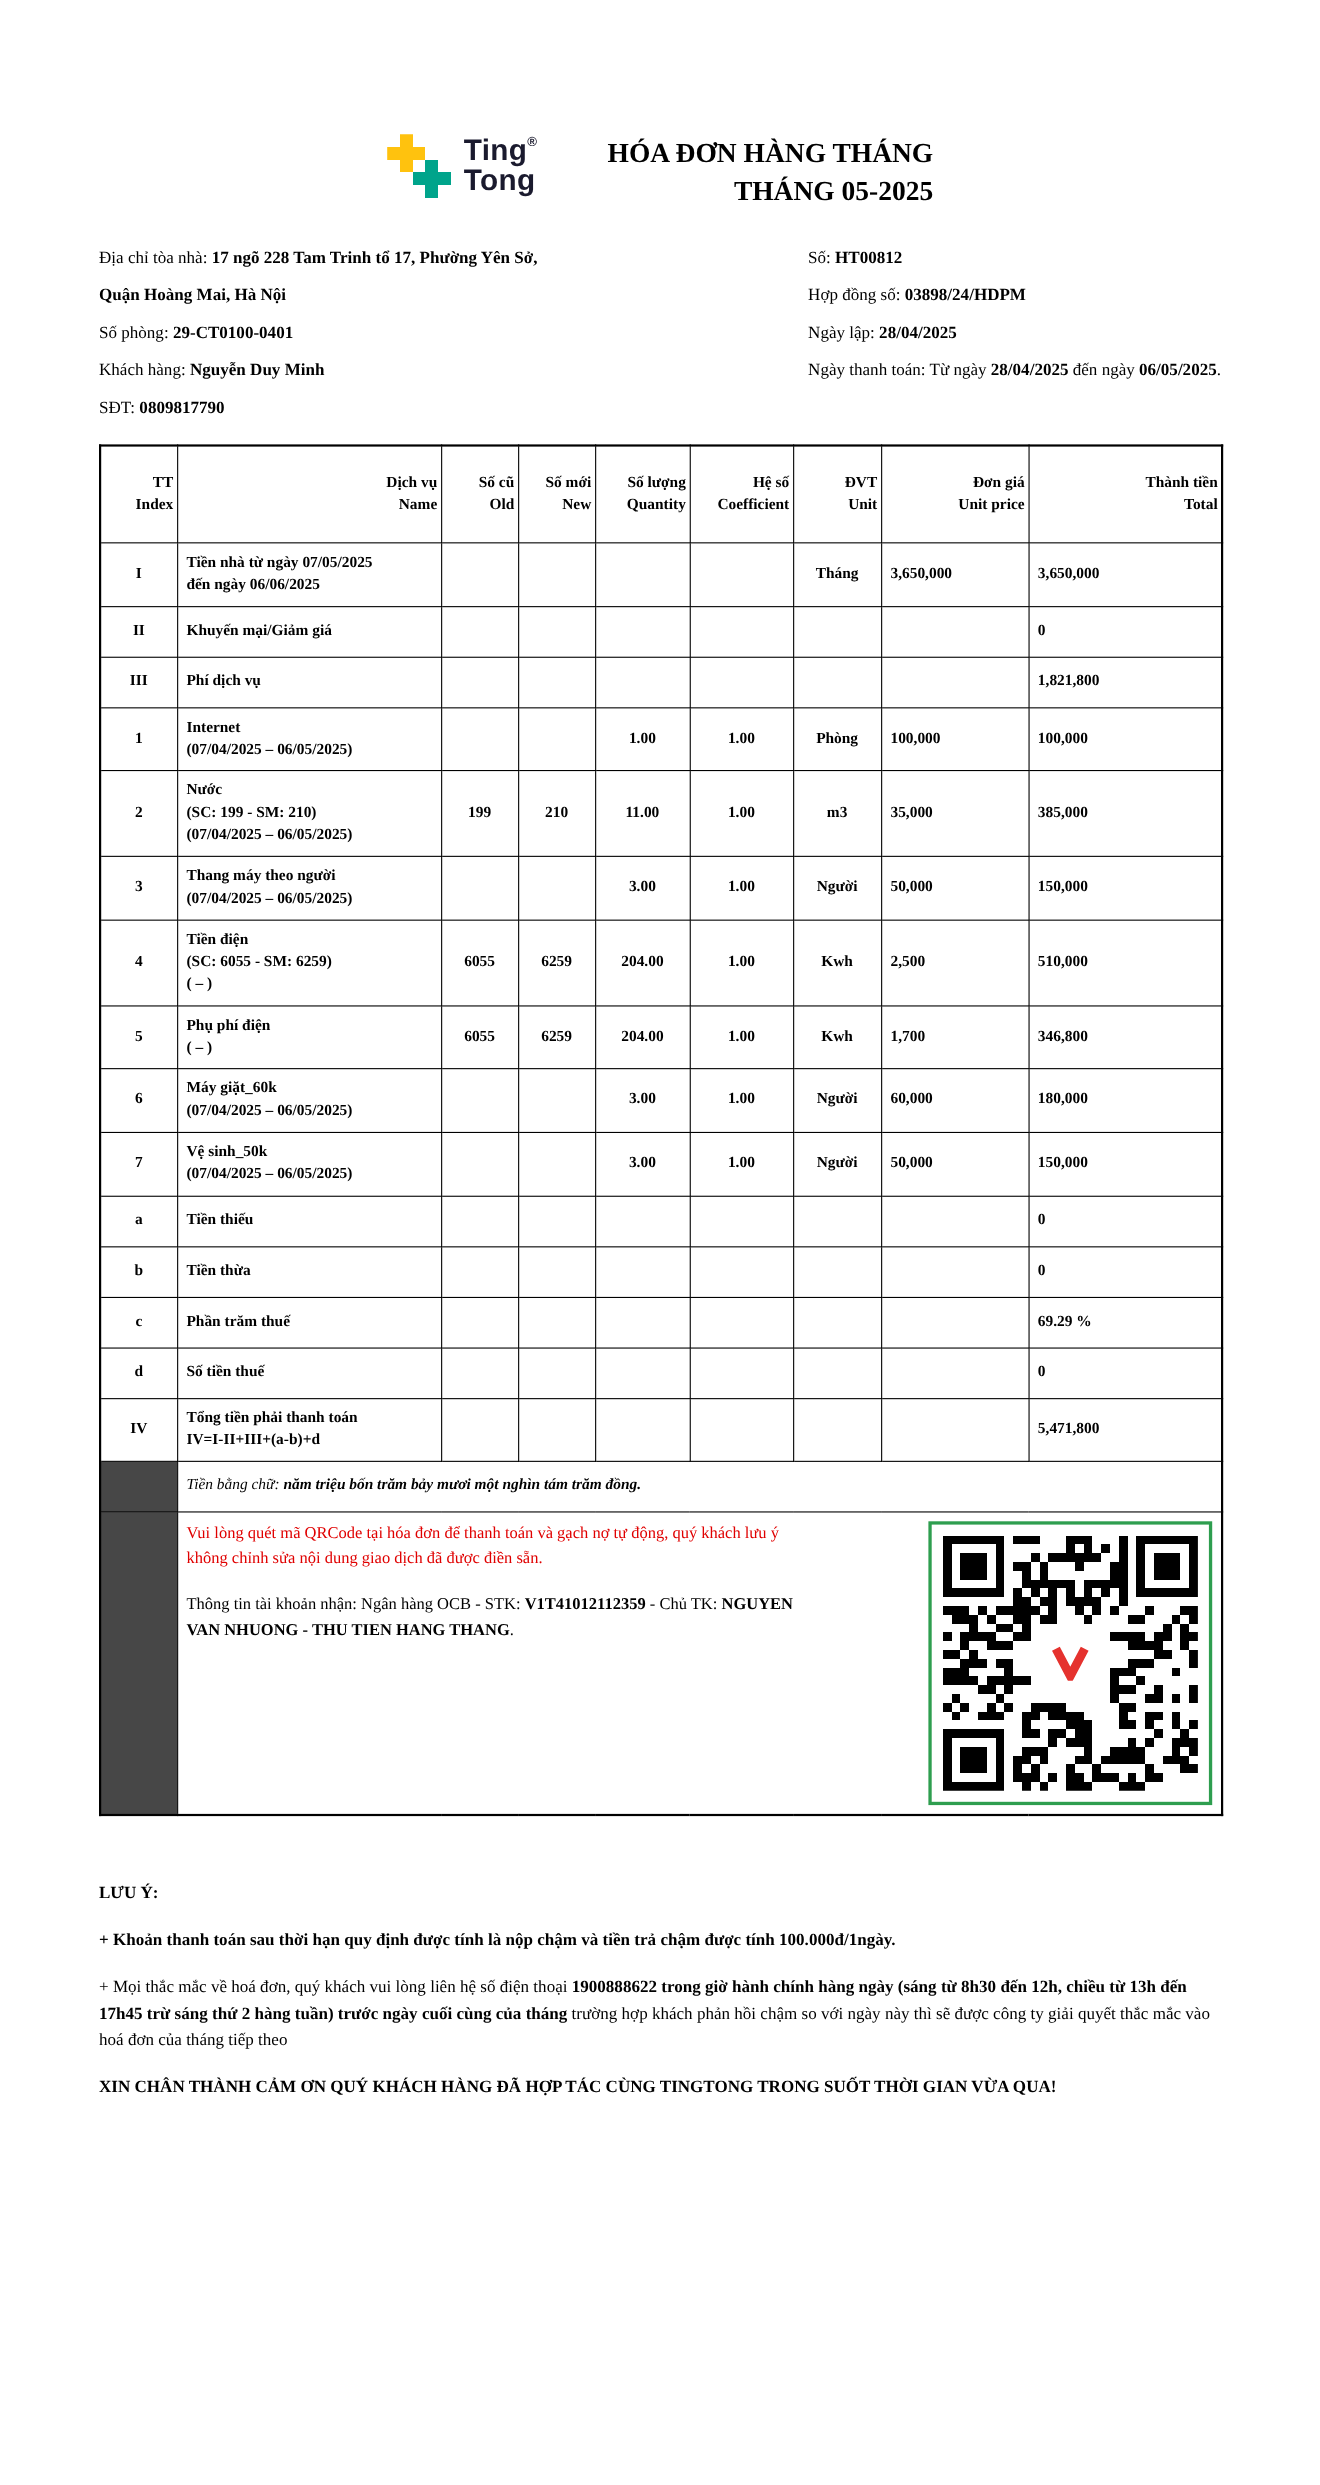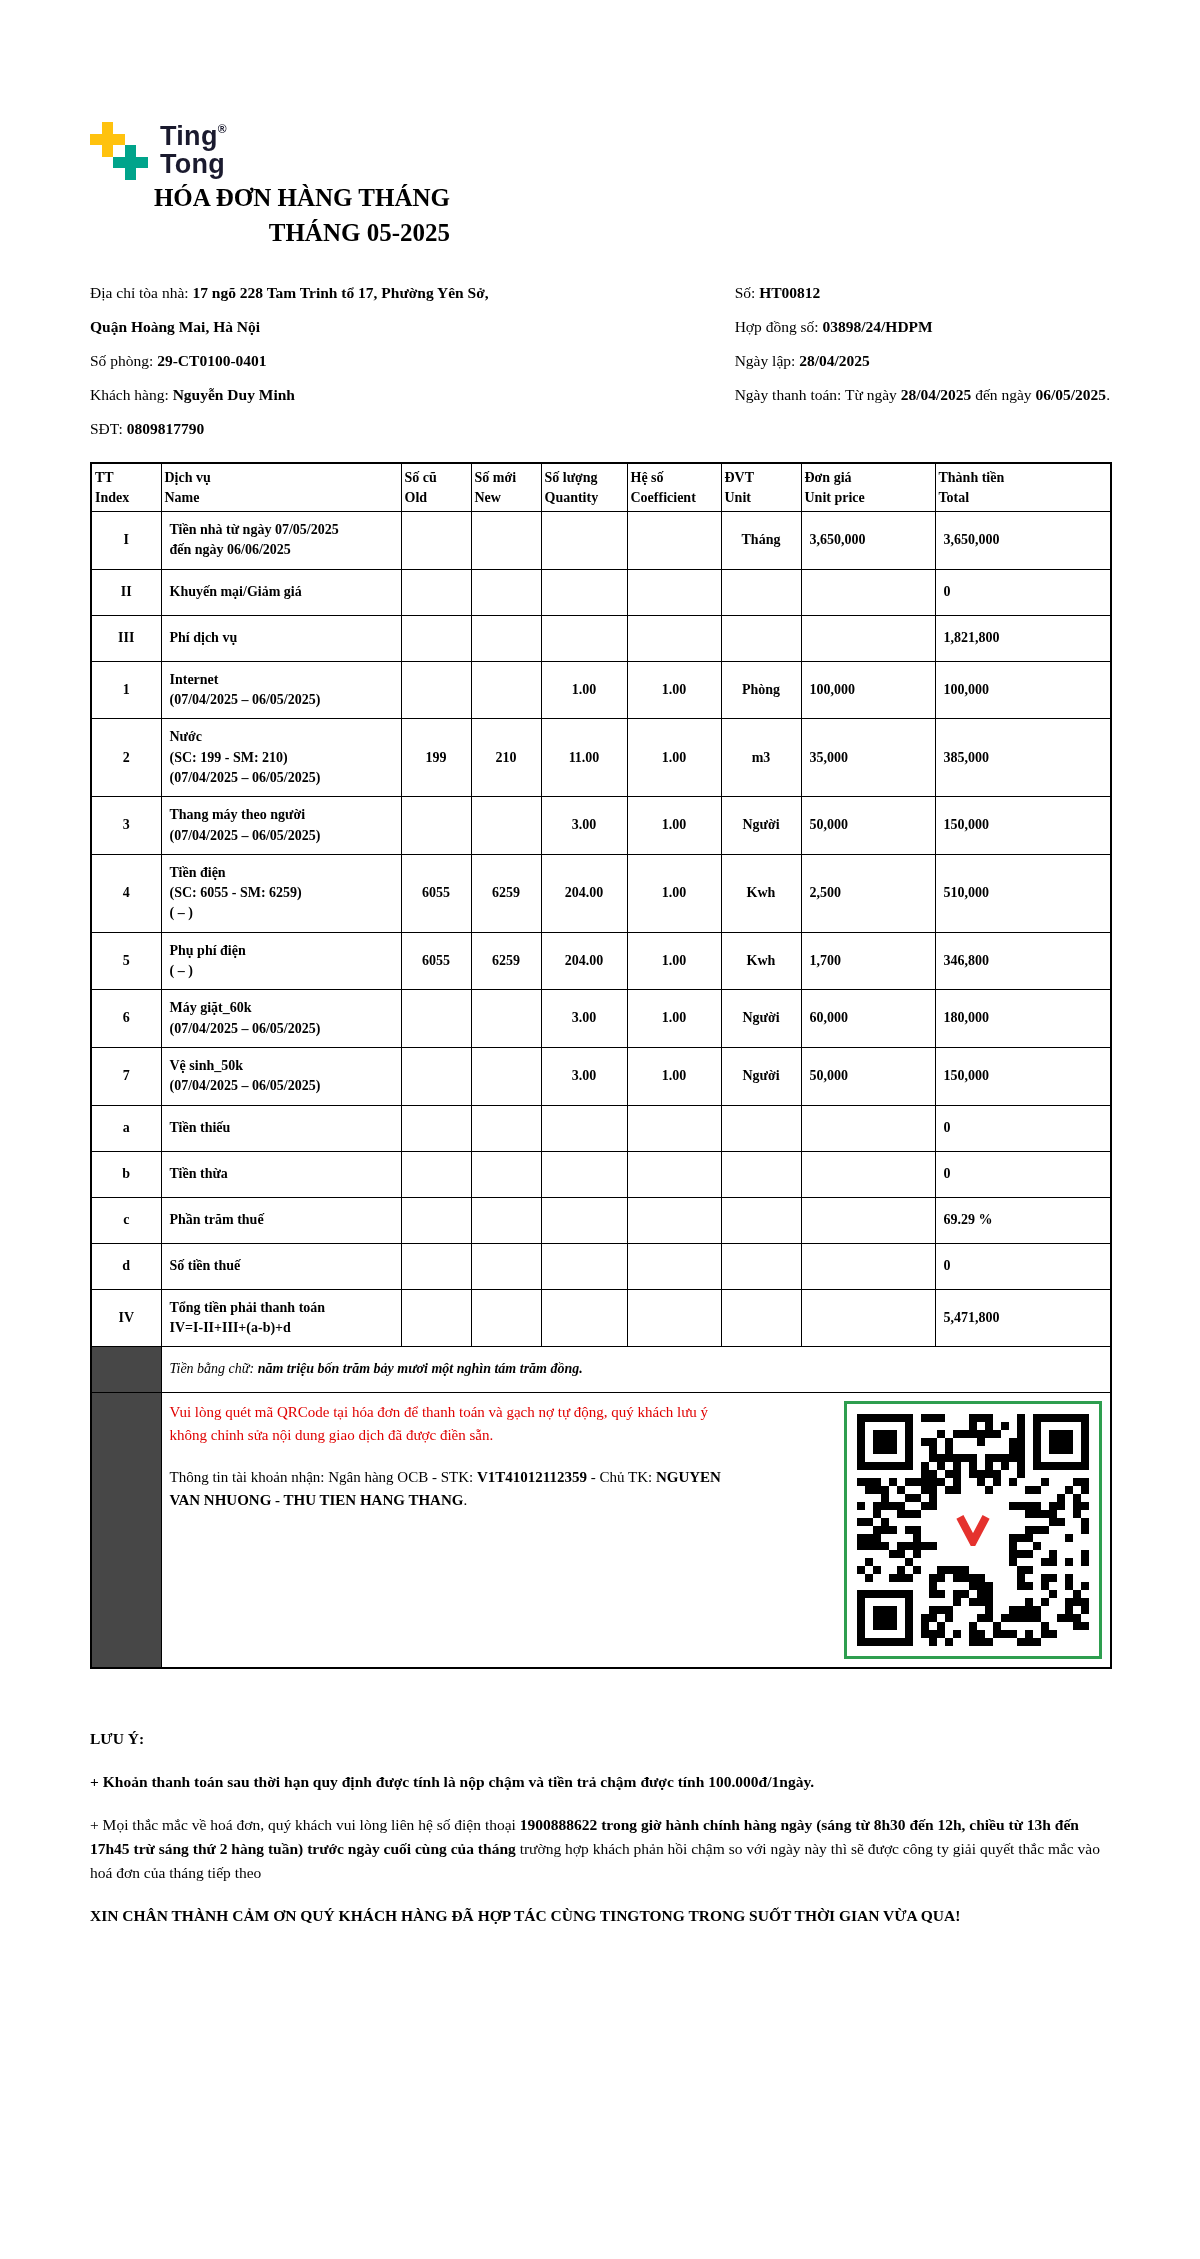--- a/index.html
+++ b/index.html
@@ -2,38 +2,38 @@
 <html><head>
 <meta charset="utf-8">
 <style>
   * { margin:0; padding:0; box-sizing:border-box; }
   html, body { background:#ffffff; }
   .page { position:relative; width:1200px; height:2259px; margin:0 auto; background:#fff;
           color:#000; font-family:"Liberation Serif","DejaVu Serif",serif; overflow:hidden; }
   .content { width:1020px; margin:0 auto; padding-top:122px; }
 
   
-  .top { display:flex; justify-content:center; align-items:flex-start;flex-direction:column; }
+  .top { display:flex; justify-content:center; align-items:flex-start; }
   .logo { display:flex; align-items:center; gap:12px; }
   .logo-icon svg { display:block; }
   .logo-text { font-family:"Liberation Sans","DejaVu Sans",sans-serif; font-weight:bold;
                font-size:27px; line-height:1.02; color:#1A1A2E; letter-spacing:.3px; }
   .reg { font-size:12px; vertical-align:top; }
   .title { width:360px; text-align:right; font-size:25px; font-weight:bold; line-height:1.4; }
 
   
   .info { display:flex; justify-content:space-between; margin-top:26px; font-size:15.5px; }
   .iline { line-height:34px; white-space:nowrap; }
   .info-right { text-align:left; }
 
   
   table.inv { width:1020px; margin-top:16px; border-collapse:collapse; table-layout:fixed;
               font-size:14px; border:2px solid #000; }
   .inv th, .inv td { border:1px solid #000; font-weight:bold; vertical-align:middle; }
-  .inv th { text-align:left; padding:4px 3px; line-height:1.4; }
+  .inv th { text-align:right; padding:24px 3px; line-height:1.4; }
   .inv td { padding:8px 8px; height:46px; line-height:1.45; }
   .ctr { text-align:center; }
   .rt  { text-align:left; }
   .name { text-align:left; }
   .dark { background:#474747; }
   .words-cell { font-style:italic; padding-left:14px; }
   .words-cell .wlab { font-weight:normal; }
 
   
   .qr-cell { padding:18px 24px; }

